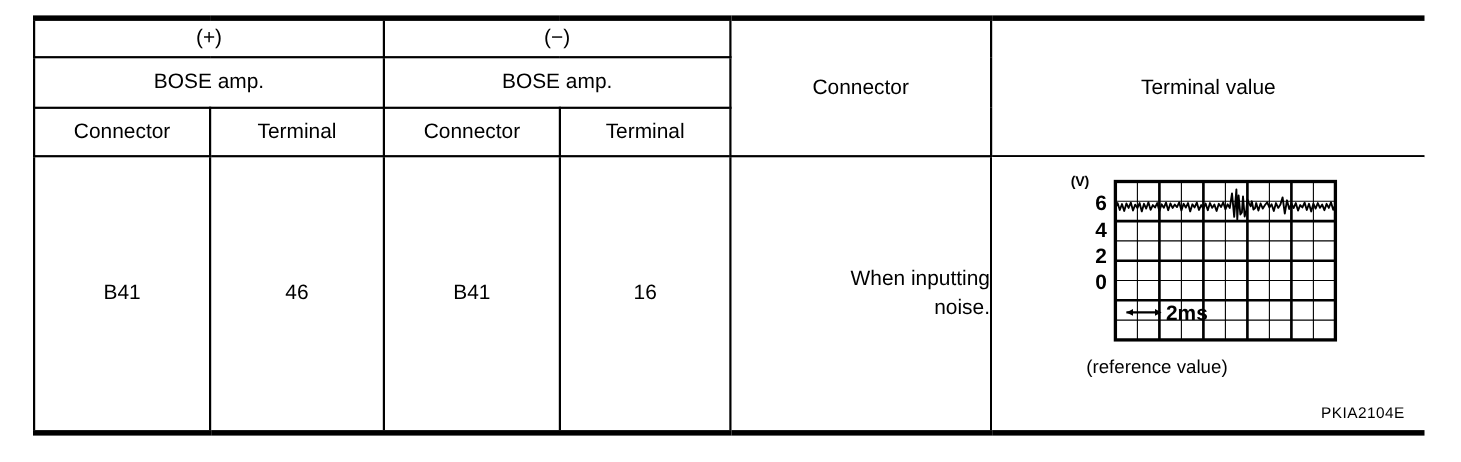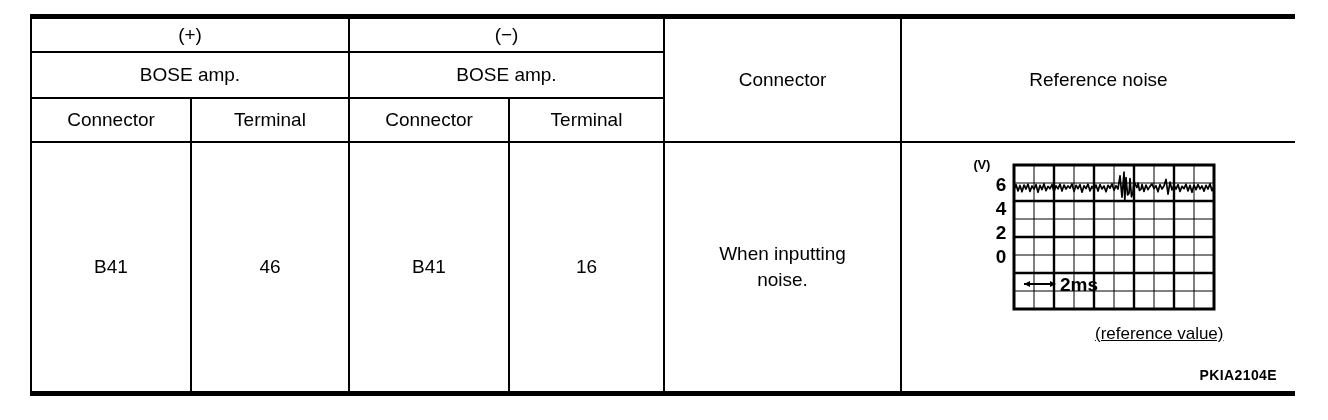--- a/index.html
+++ b/index.html
@@ -52,21 +52,21 @@
   .spec-table td.edge-right { border-right: none; }
 
   .h-sign    { height: 32px; }
   .h-amp     { height: 44px; }
   .h-subcol  { height: 42px; }
   .h-data    { height: 248px; }
 
   .cell-text { display: block; line-height: 1.2; }
 
   td.cond-cell {
-    text-align: center;
+    text-align: right;
     vertical-align: middle;
   }
   td.cond-cell .cell-text { line-height: 1.35; }
 
   td.ref-cell {
     vertical-align: top;
     position: relative;
     padding: 0;
   }
 
@@ -91,32 +91,31 @@
     font-weight: bold;
     letter-spacing: -0.3px;
   }
   .scope-svg-holder {
     position: relative;
     margin: 0 auto;
     width: 250px;
     height: 165px;
   }
   .scope-caption {
-    text-align: right;
+    text-align: left;
     font-size: 17px;
     margin-top: 2px;
     padding-left: 14px;
-    text-decoration: underline;
   }
   .fig-code {
     position: absolute;
     right: 18px;
     bottom: 8px;
     font-size: 14px;
-    font-weight: bold;
+    font-weight: normal;
     letter-spacing: 0.4px;
   }
 </style>
 </head>
 <body>
 
 <div class="page">
 
   <table class="spec-table">
     <colgroup>
@@ -132,21 +131,21 @@
         <td class="h-sign edge-left" colspan="2">
           <span class="cell-text">(+)</span>
         </td>
         <td class="h-sign" colspan="2">
           <span class="cell-text">(−)</span>
         </td>
         <td class="h-sign" rowspan="3">
           <span class="cell-text">Connector</span>
         </td>
         <td class="h-sign edge-right" rowspan="3">
-          <span class="cell-text">Reference noise</span>
+          <span class="cell-text">Terminal value</span>
         </td>
       </tr>
 
       <tr>
         <td class="h-amp edge-left" colspan="2">
           <span class="cell-text">BOSE amp.</span>
         </td>
         <td class="h-amp" colspan="2">
           <span class="cell-text">BOSE amp.</span>
         </td>

